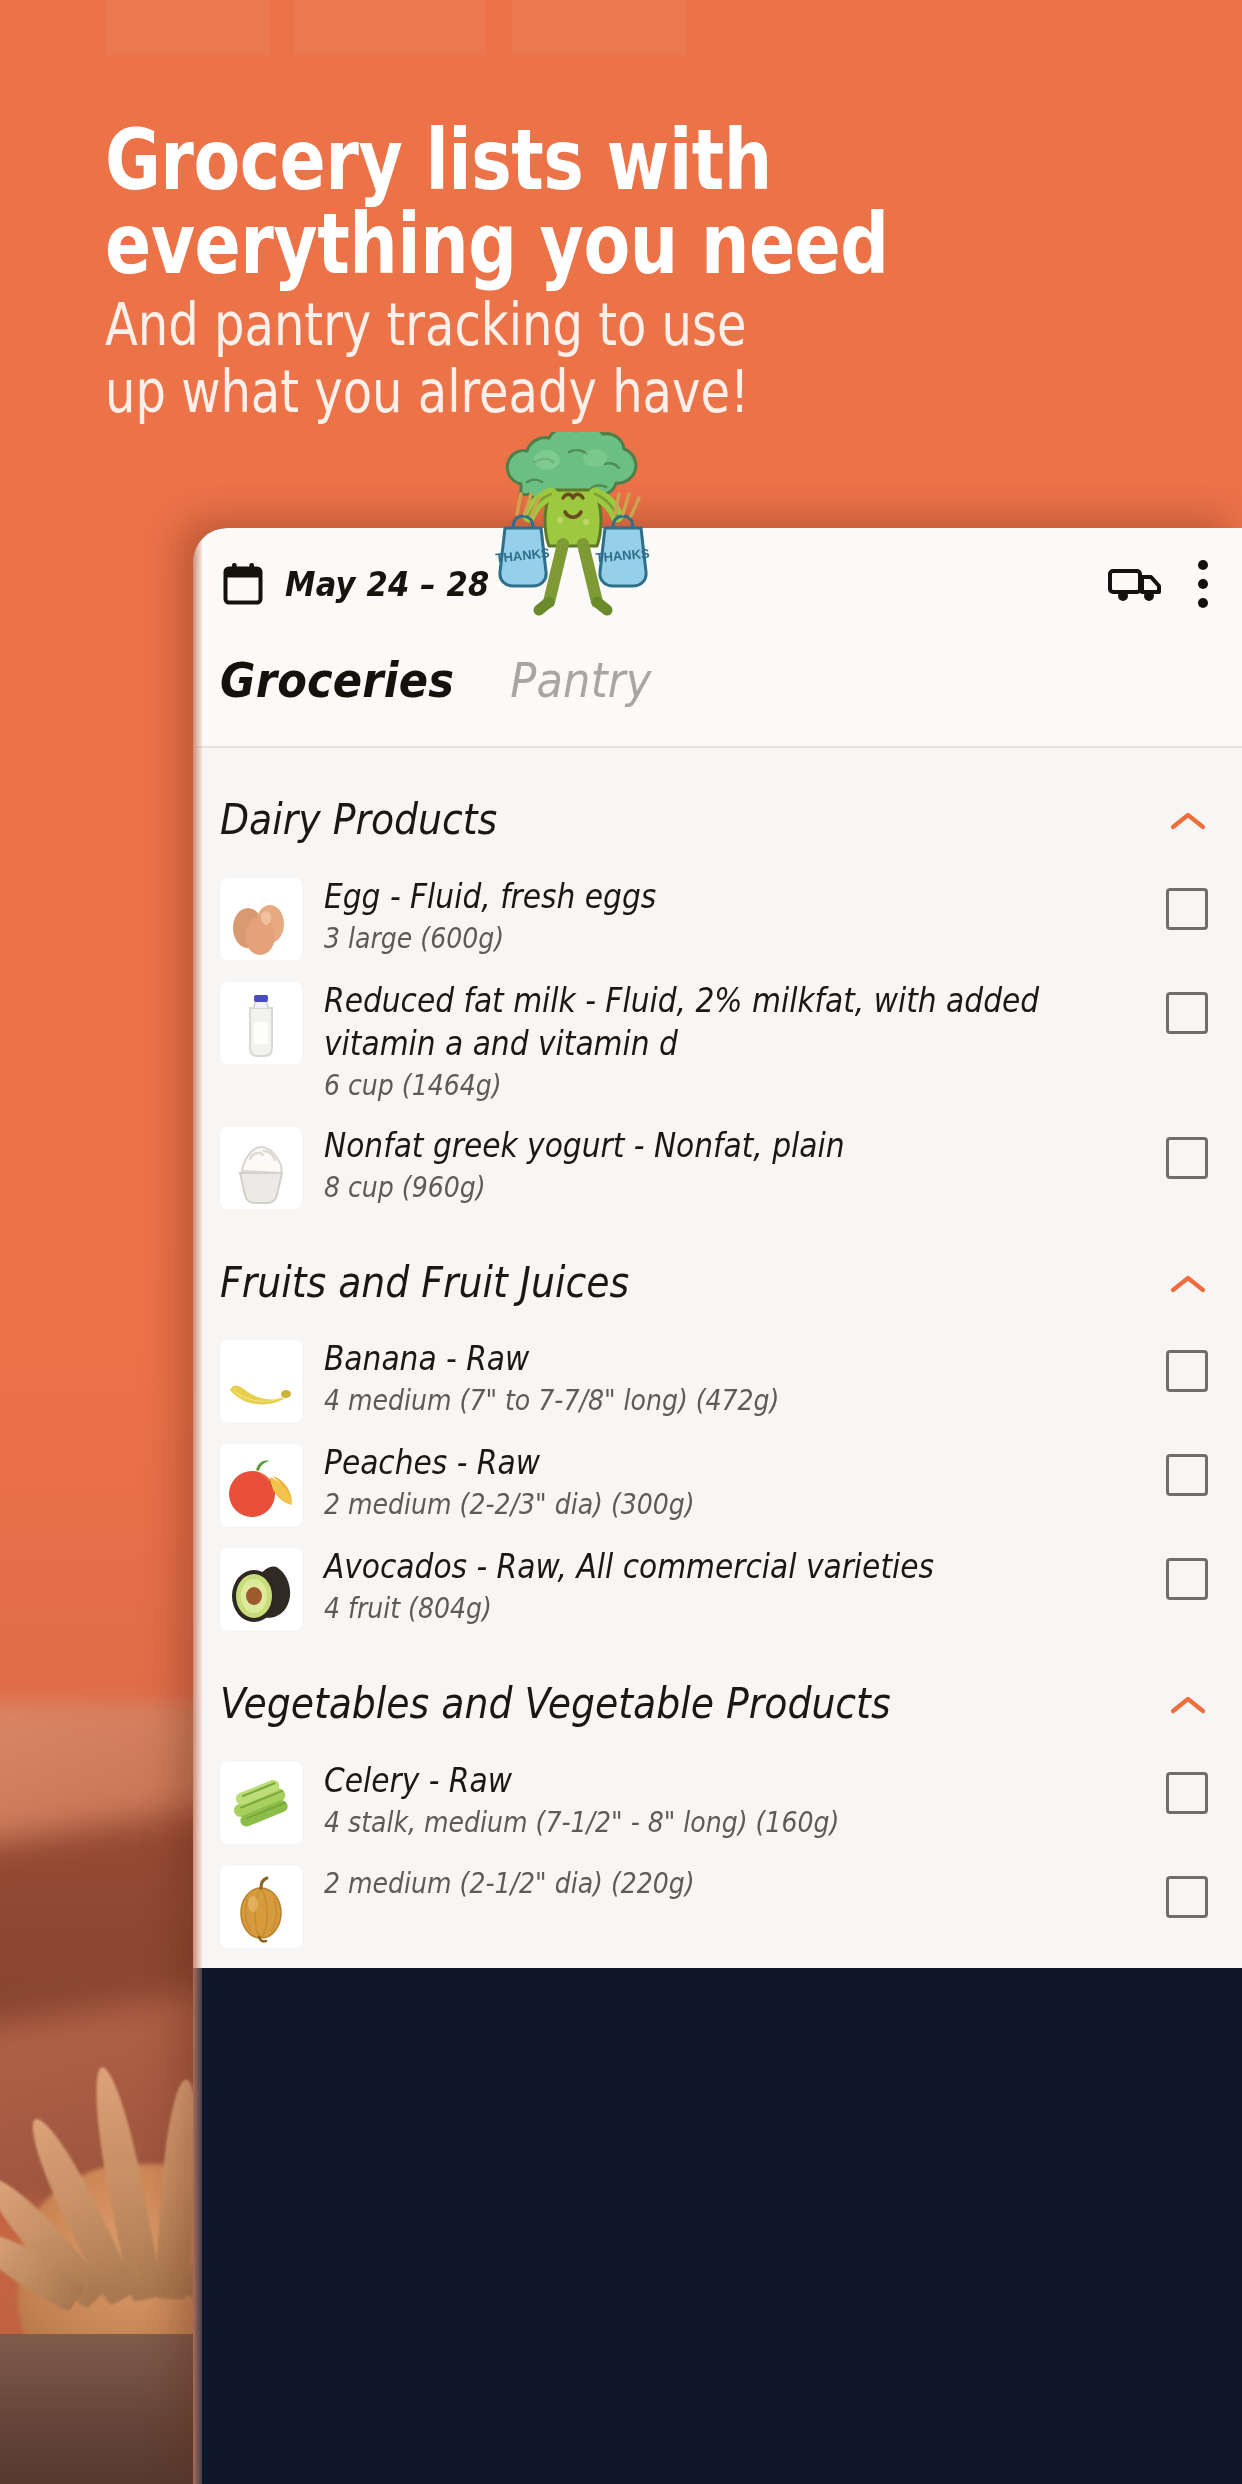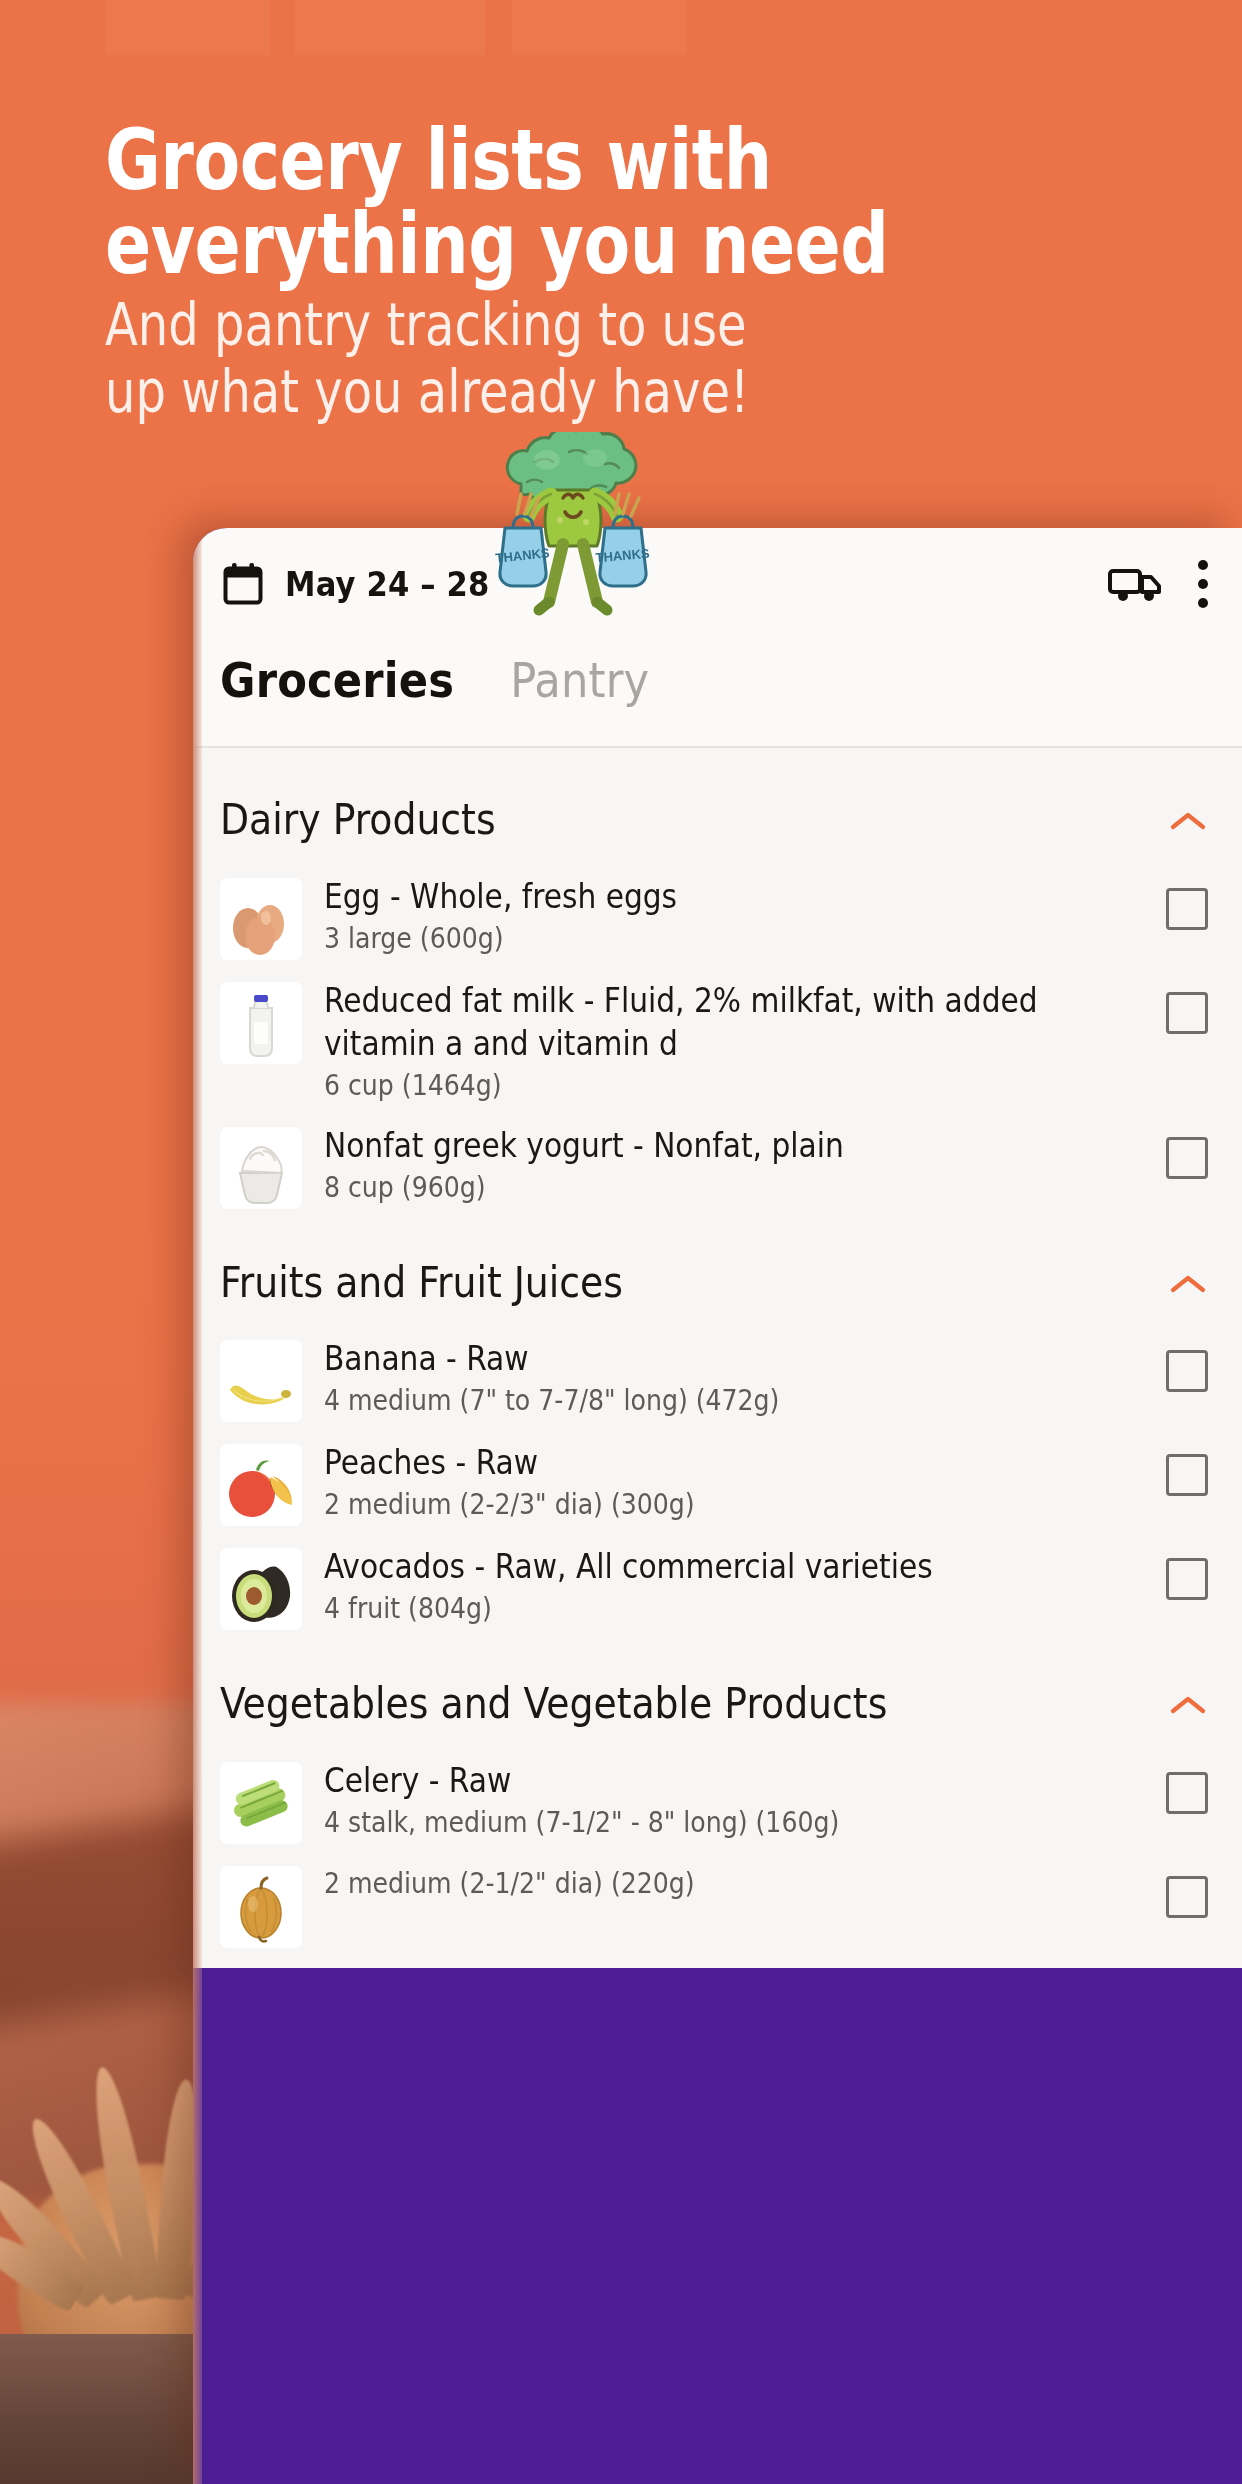--- a/index.html
+++ b/index.html
@@ -108,25 +108,26 @@
   
   #mascot {
     position:absolute; left:487px; top:432px; width:172px; height:192px;
     z-index:6;
   }
 
   
   #phone {
     position:absolute; left:193px; top:528px;
     width:1049px; height:1956px;
-    background:#4c1d95;
+    background:#0f172a;
     border-radius:34px 0 0 0;
     box-shadow:-16px -10px 34px rgba(90,35,15,.30);
     overflow:hidden;
     z-index:5;
+    font-style:italic;
   }
   #phone::before {
     content:""; position:absolute; left:0; top:0; width:9px; height:100%;
     background:linear-gradient(90deg, rgba(196,124,100,.85), rgba(230,180,162,.25));
     z-index:3; pointer-events:none;
   }
 
   
   #appbar {
     position:relative; height:112px;
@@ -322,21 +323,21 @@
       <div class="thumb">
         <svg viewBox="0 0 82 82">
             <rect width="82" height="82" fill="#fff"></rect>
           <ellipse cx="28" cy="50" rx="15" ry="20" fill="#d99a72"></ellipse>
           <ellipse cx="50" cy="46" rx="14" ry="19" fill="#e8ab81"></ellipse>
           <ellipse cx="40" cy="58" rx="15" ry="19" fill="#e5a179"></ellipse>
           <ellipse cx="46" cy="40" rx="5" ry="7" fill="#f3c8a6" opacity=".75"></ellipse>
         </svg>
       </div>
       <div class="row-text">
-        <div class="row-title">Egg - Whole, fresh eggs</div>
+        <div class="row-title">Egg - Fluid, fresh eggs</div>
         <div class="row-sub">3 large (600g)</div>
       </div>
       <div class="checkbox"></div>
     </div>
 
     <div class="row">
       <div class="thumb">
         <svg viewBox="0 0 82 82">
             <rect width="82" height="82" fill="#fff"></rect>
           <path d="M30 26h22v40c0 5-3 8-8 8h-6c-5 0-8-3-8-8z" fill="#f2f2f0" stroke="#d8d8d4" stroke-width="2"></path>

